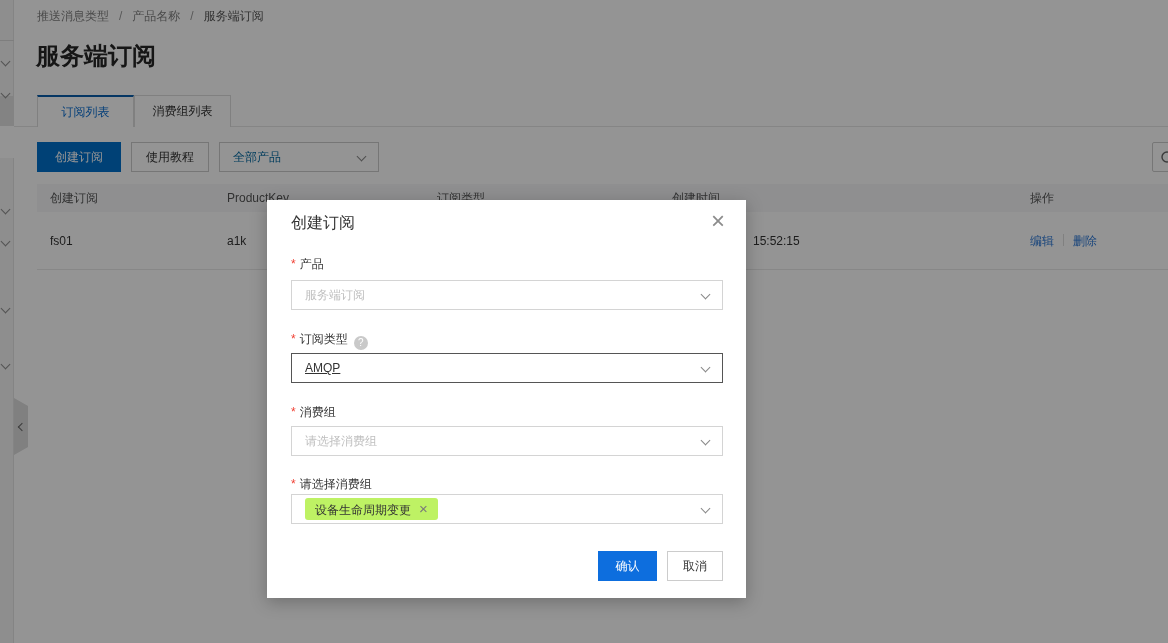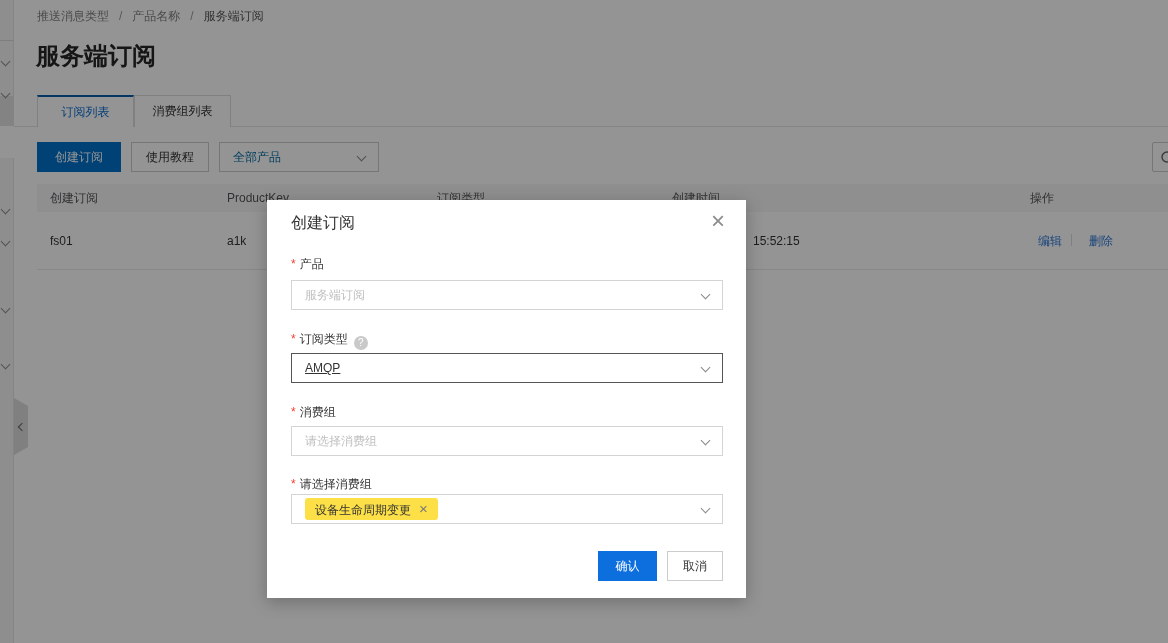--- a/index.html
+++ b/index.html
@@ -70,21 +70,21 @@
   }
   .search-box svg { position:absolute; left:7px; top:7px; }
   
   .table { position:absolute; left:23px; top:184px; width:1131px; font-size:12px; }
   .thead { position:relative; height:28px; background:#f6f7f9; color:#555; }
   .trow { position:relative; height:58px; border-bottom:1px solid #e8e8e8; color:#333; }
   .cell { position:absolute; top:0; line-height:28px; white-space:nowrap; }
   .trow .cell { line-height:58px; }
   .c1 { left:13px; } .c2 { left:190px;text-align:center; } .c3 { left:400px; } .c4 { left:635px; } .c5 { left:993px; }
   .c4-shift { padding-left:81px; }
-  .link { color:#2e79d6; cursor:pointer; text-decoration:none;margin-left:8px; }
+  .link { color:#2e79d6; cursor:pointer; text-decoration:none; }
   .action-sep { display:inline-block; width:1px; height:12px; background:#ddd; margin:0 9px; vertical-align:-1px; }
   
   .overlay { position:absolute; inset:0; background:rgba(0,0,0,0.42); z-index:10; }
   .modal {
     position:absolute; left:267px; top:200px; width:479px; height:398px;
     background:#fff; z-index:20; box-shadow:0 4px 16px rgba(0,0,0,0.25);
   }
   .modal-title { position:absolute; left:24px; top:13px; font-size:16px; color:#333; }
   .modal-close {
     position:absolute; right:21px; top:9px; font-size:24px; color:#8c8c8c;
@@ -97,21 +97,21 @@
     background:#c9c9c9; color:#fff; font-size:10px; line-height:14px; text-align:center;
     vertical-align:-3px; cursor:pointer;
   }
   .select {
     position:absolute; left:24px; width:432px; height:30px; border:1px solid #d4d4d4;
     background:#fff; font-size:12px; line-height:28px; padding-left:13px; cursor:pointer;
   }
   .select.focused { border-color:#555;text-decoration:underline; }
   .placeholder { color:#bfbfbf; }
   .tag {
-    display:inline-block; height:22px; line-height:22px; background:#fde047; border-radius:3px;
+    display:inline-block; height:22px; line-height:22px; background:#bef264; border-radius:3px;
     padding:0 10px; margin-top:3px; font-size:12px; color:#333;
   }
   .tag-close { margin-left:8px; color:#7a7a7a; font-size:15px; cursor:pointer; }
   .modal-footer { position:absolute; left:0; top:351px; width:479px; height:30px; }
   .btn-confirm { position:absolute; left:331px; width:59px; background:#0d6ede; color:#fff; border:1px solid #0d6ede; }
   .btn-cancel { position:absolute; left:400px; width:56px; background:#fff; color:#333; border:1px solid #ccc; }
 </style>
 </head>
 <body>
 

